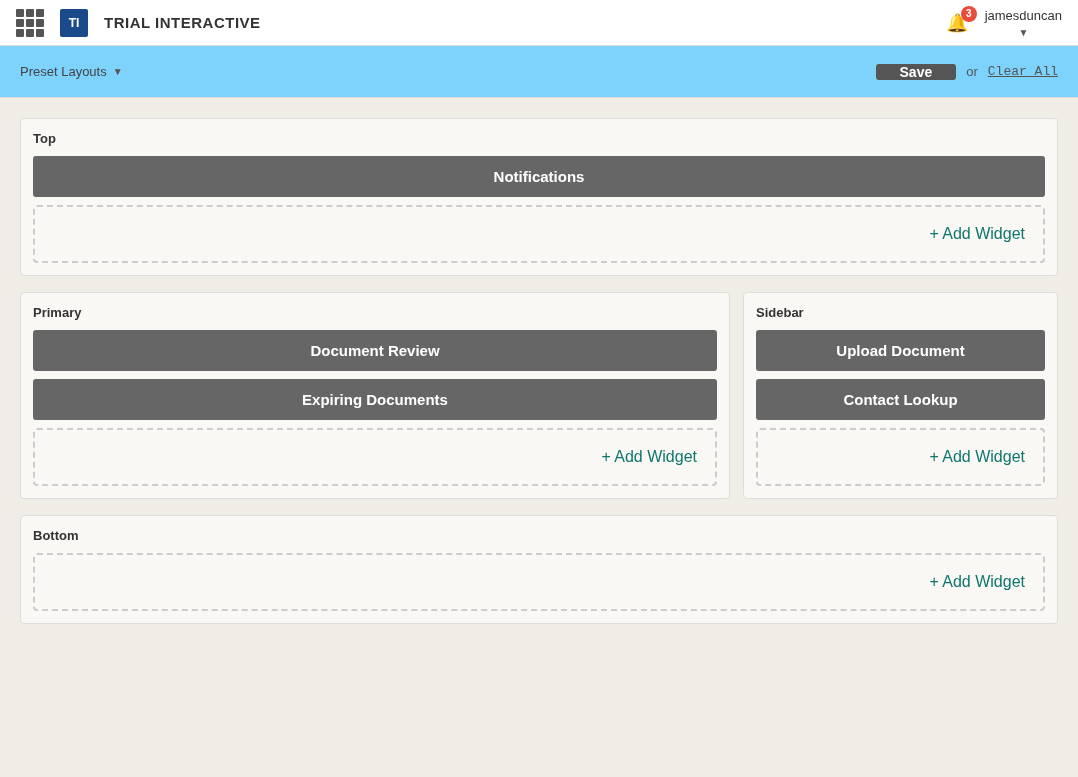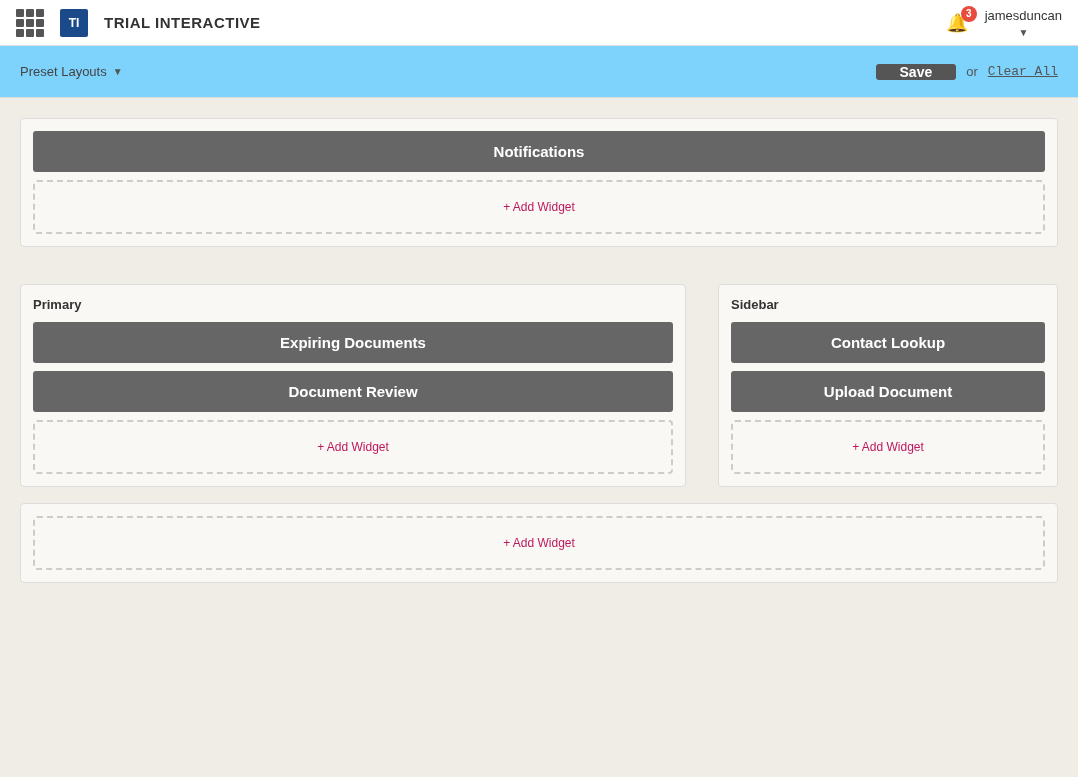--- a/index.html
+++ b/index.html
@@ -205,41 +205,40 @@
       border-radius: 3px;
       margin-bottom: 8px;
       display: block;
     }
 
     
     .add-widget-placeholder {
       border: 2px dashed #ccc;
       border-radius: 4px;
       padding: 18px;
-      text-align: center;
-      color: #be185d;
-      font-size: 12px;
+      text-align: right;
+      color: #0f766e;
+      font-size: 16px;
       cursor: pointer;
       background: transparent;
       width: 100%;
     }
 
     
     .primary-sidebar-row {
       display: flex;
-      gap: 32px;
-      margin-top: 21px;
+      gap: 13px;
     }
 
     .primary-section {
       flex: 1;
     }
 
     .sidebar-section {
-      width: 340px;
+      width: 315px;
     }
 
     .section-panel.primary-section,
     .section-panel.sidebar-section {
       
     }
 
     
     .top-section .widget-btn {
       margin-bottom: 8px;
@@ -289,39 +288,41 @@
   <div class="toolbar-right">
     <button class="save-btn">Save</button>
     <span class="or-text">or</span>
     <button class="clear-all-link">Clear All</button>
   </div>
 </div>
 
 <div id="main">
 
   <div class="section-panel top-section">
+    <div class="section-label">Top</div>
     <button class="widget-btn">Notifications</button>
     <button class="add-widget-placeholder">+ Add Widget</button>
   </div>
 
   <div class="primary-sidebar-row">
 
     <div class="section-panel primary-section">
       <div class="section-label">Primary</div>
+      <button class="widget-btn">Document Review</button>
       <button class="widget-btn">Expiring Documents</button>
-      <button class="widget-btn">Document Review</button>
       <button class="add-widget-placeholder">+ Add Widget</button>
     </div>
 
     <div class="section-panel sidebar-section">
       <div class="section-label">Sidebar</div>
+      <button class="widget-btn">Upload Document</button>
       <button class="widget-btn">Contact Lookup</button>
-      <button class="widget-btn">Upload Document</button>
       <button class="add-widget-placeholder">+ Add Widget</button>
     </div>
 
   </div>
 
   <div class="section-panel">
+    <div class="section-label">Bottom</div>
     <button class="add-widget-placeholder">+ Add Widget</button>
   </div>
 
 </div>
 
 </body></html>

